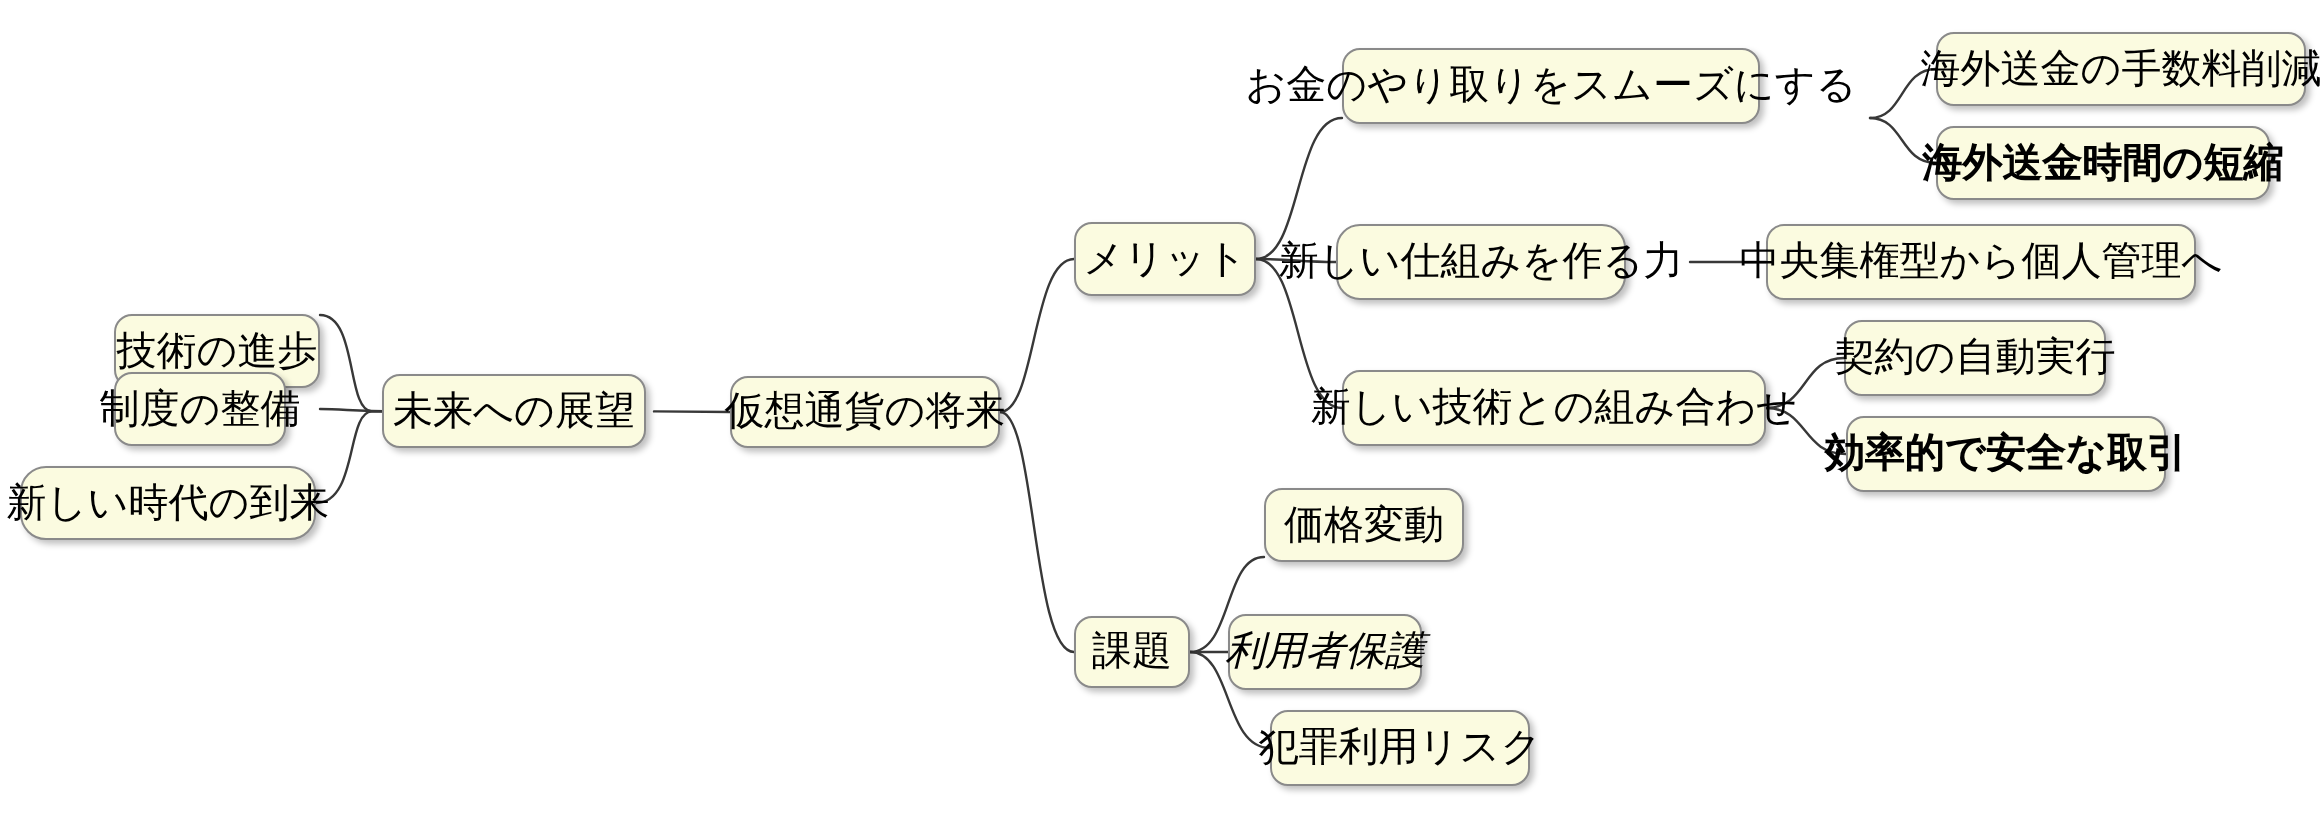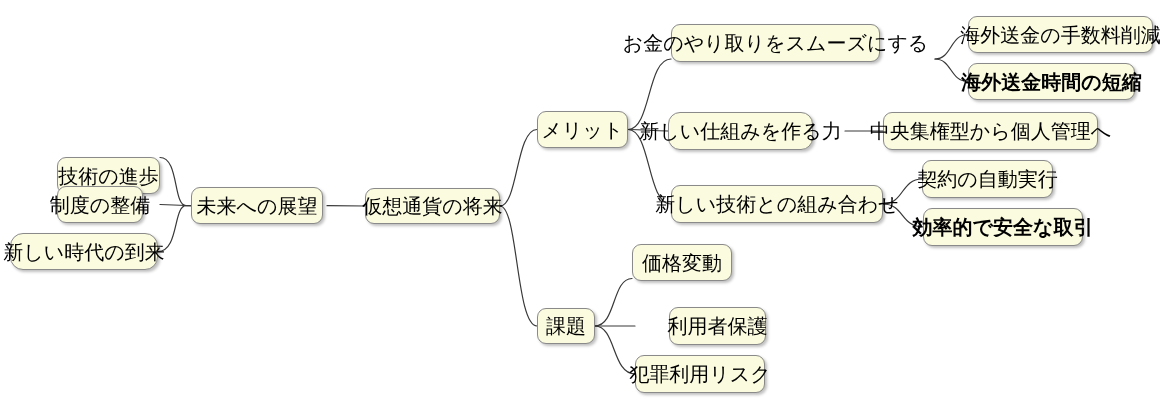--- a/index.html
+++ b/index.html
@@ -92,16 +92,16 @@
 
   <div class="node" style="left:668px; top:112px; width:145px; height:38px;border-radius:12px;">新しい仕組みを作る力</div>
   <div class="node" style="left:883px; top:112px; width:215px; height:38px;">中央集権型から個人管理へ</div>
 
   <div class="node" style="left:671px; top:185px; width:212px; height:38px;">新しい技術との組み合わせ</div>
   <div class="node" style="left:922px; top:160px; width:131px; height:38px;">契約の自動実行</div>
   <div class="node" style="left:923px; top:208px; width:160px; height:38px;font-weight:bold;">効率的で安全な取引</div>
 
   <div class="node" style="left:537px; top:308px; width:58px; height:36px;">課題</div>
   <div class="node" style="left:632px; top:244px; width:100px; height:37px;">価格変動</div>
-  <div class="node" style="left:669px; top:307px; width:97px; height:38px;">利用者保護</div>
+  <div class="node" style="left:614px; top:307px; width:97px; height:38px;font-style:italic;">利用者保護</div>
   <div class="node" style="left:635px; top:355px; width:130px; height:38px;">犯罪利用リスク</div>
 
 </div>
 
 </body></html>

